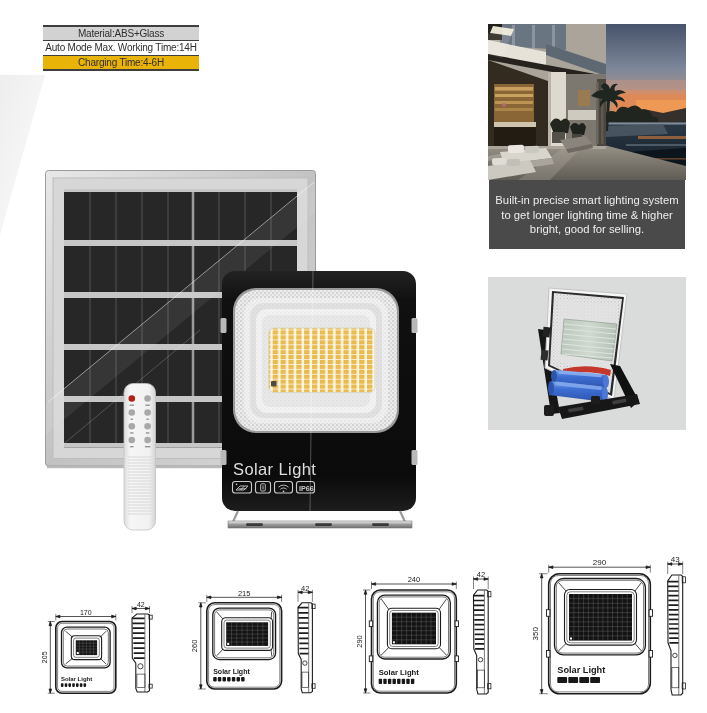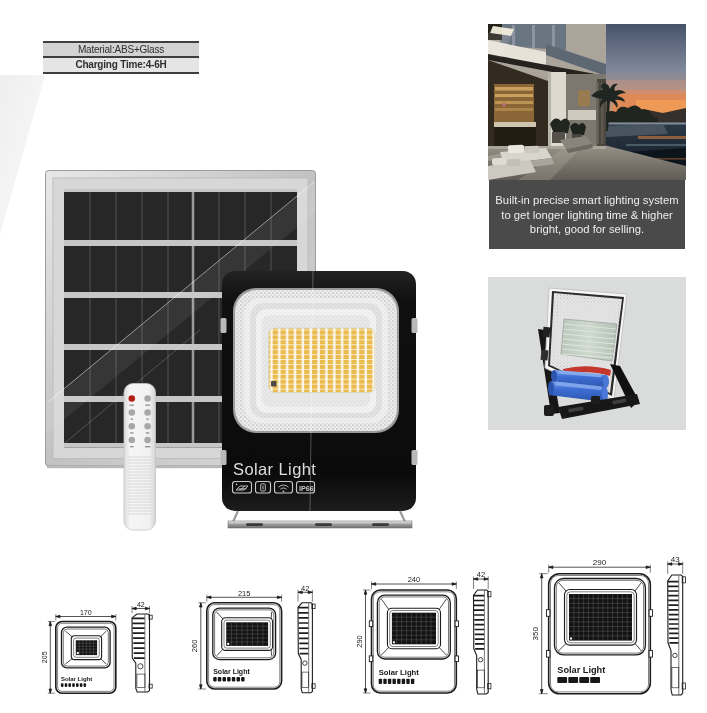--- a/index.html
+++ b/index.html
@@ -9,24 +9,25 @@
   .caption{position:absolute;background:#4a4a4a;color:#ededed;text-align:center;
            font-size:11.3px;line-height:14.6px;letter-spacing:0px;white-space:nowrap;}
   .spec-row{height:13.3px;line-height:13.5px;text-align:center;font-size:10px;letter-spacing:-0.2px;color:#2f2f2f;white-space:nowrap;}
 </style>
 </head>
 <body>
 <div class="page">
 
   <div class="abs" style="left:43px;top:25px;width:156px;">
 
-    <div class="spec-row" style="border-top:2px solid #3e3e3e;border-bottom:1.5px solid #3e3e3e;background:#d2d2d2;margin-top:16px;">Material:ABS+Glass</div>
-
-
-    <div class="spec-row" style="border-top:1.5px solid #3e3e3e;border-bottom:2px solid #3e3e3e;background:#e5e5e5;font-weight:bold;">Charging Time:4-6H</div>
+    <div class="spec-row" style="border-top:2px solid #3e3e3e;border-bottom:1.5px solid #3e3e3e;background:#d2d2d2;">Material:ABS+Glass</div>
+
+    <div class="spec-row" style="background:#fdfdfd;">Auto Mode Max. Working Time:14H</div>
+
+    <div class="spec-row" style="border-top:1.5px solid #3e3e3e;border-bottom:2px solid #3e3e3e;background:#eab308;">Charging Time:4-6H</div>
   </div>
 
   <svg class="abs" style="left:0;top:0;" width="470" height="560" viewBox="0 0 470 560">
     <defs>
       <linearGradient id="frameg" x1="0" y1="0" x2="1" y2="1">
         <stop offset="0" stop-color="#e8e8e8"></stop>
           <stop offset=".5" stop-color="#c2c2c2"></stop>
           <stop offset="1" stop-color="#dadada"></stop>
       </linearGradient>
       <linearGradient id="bodyg" x1="0" y1="0" x2="0" y2="1">

